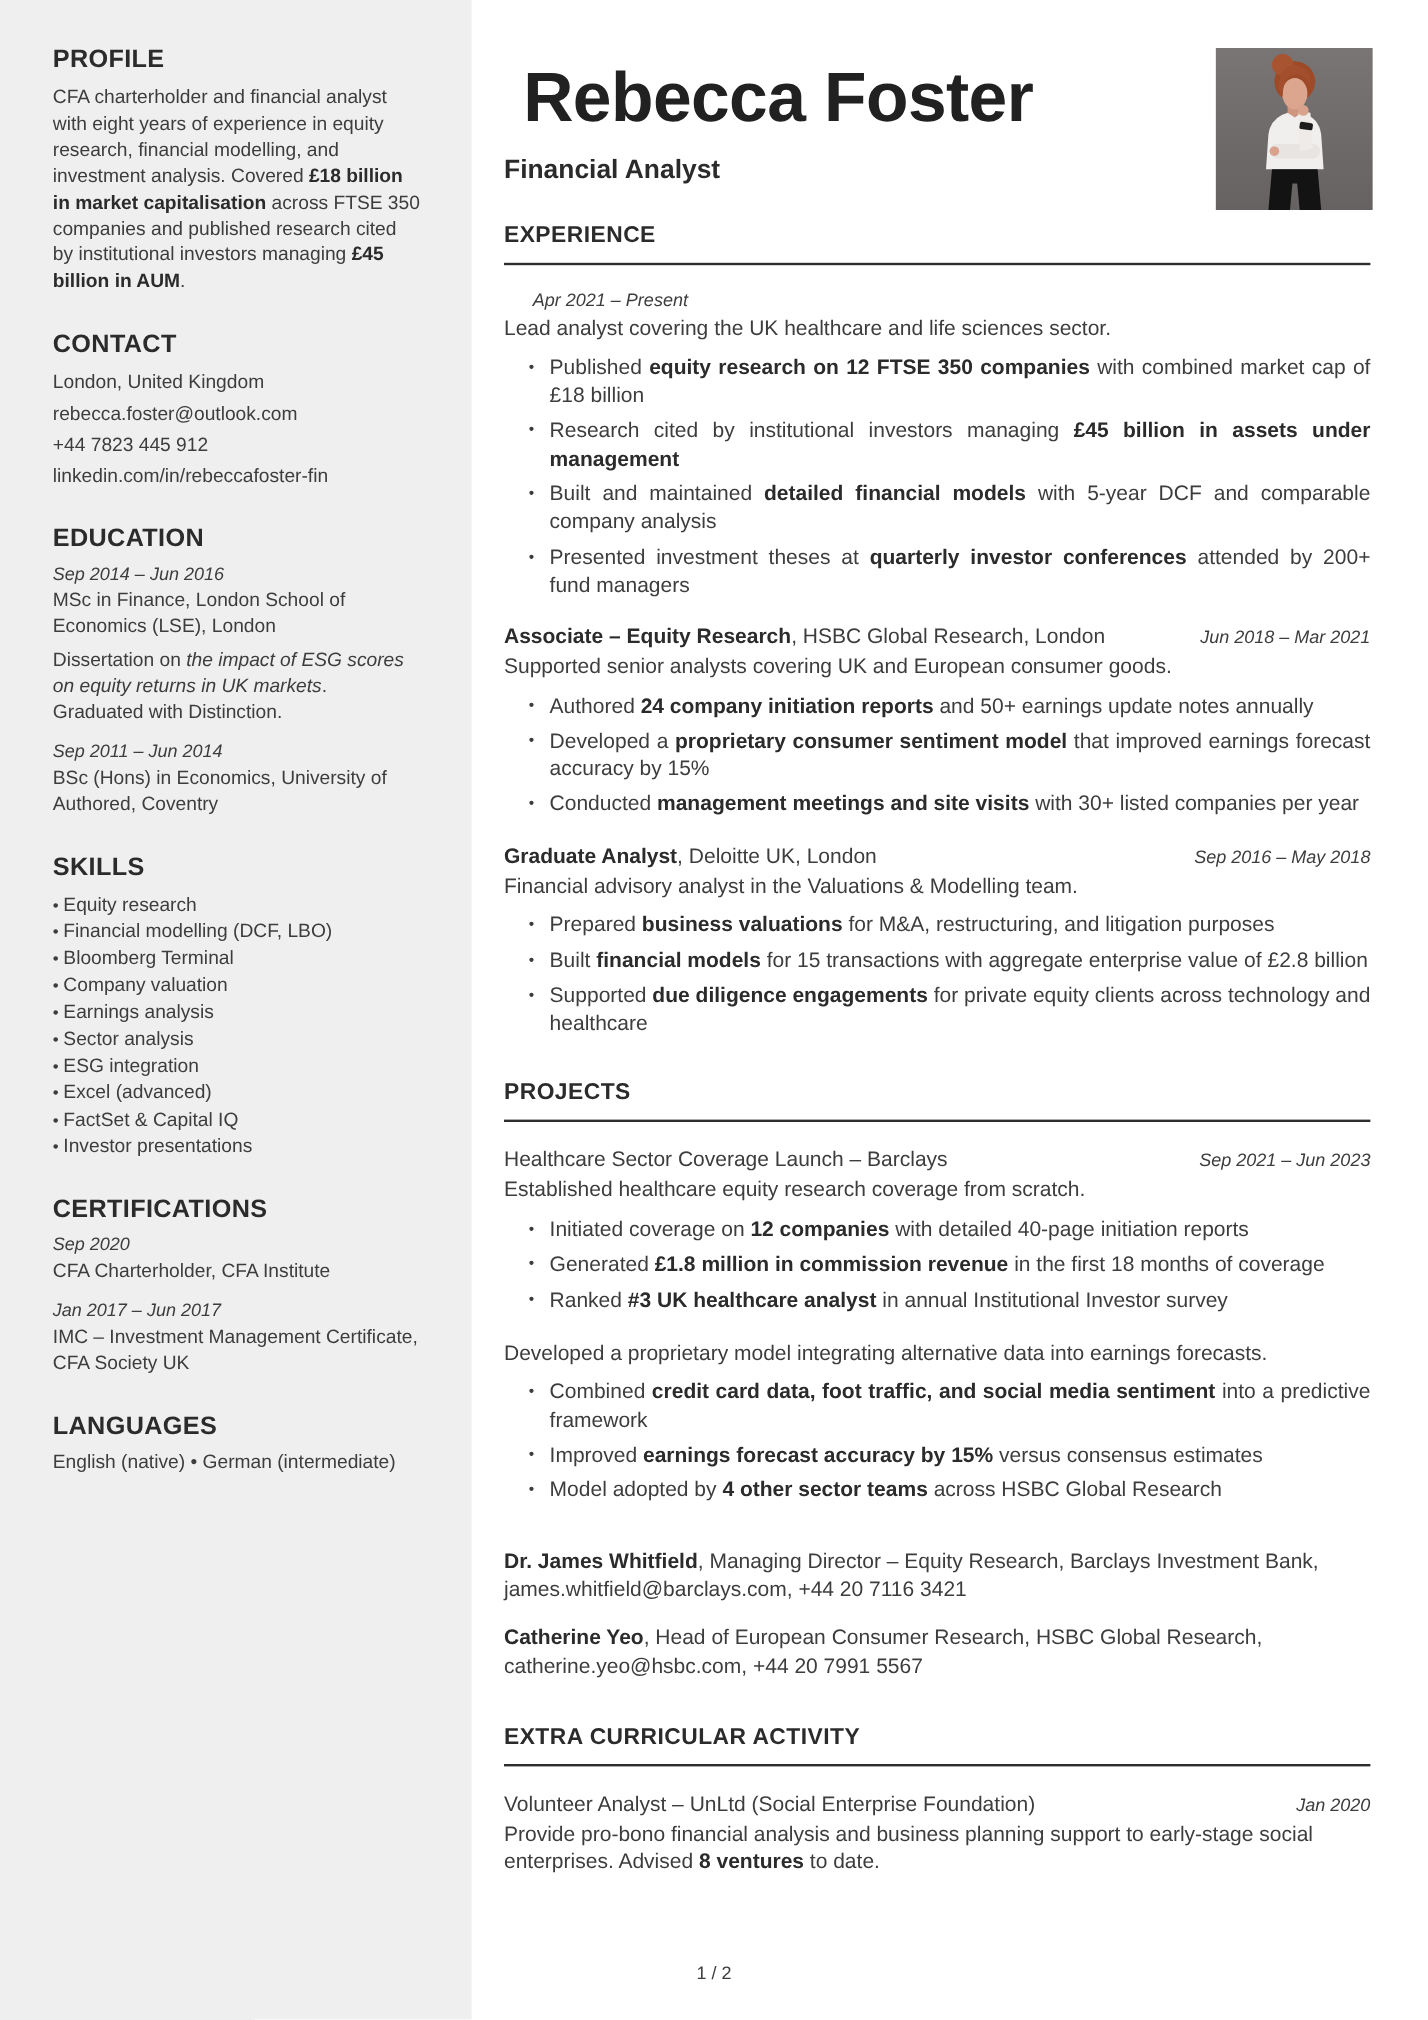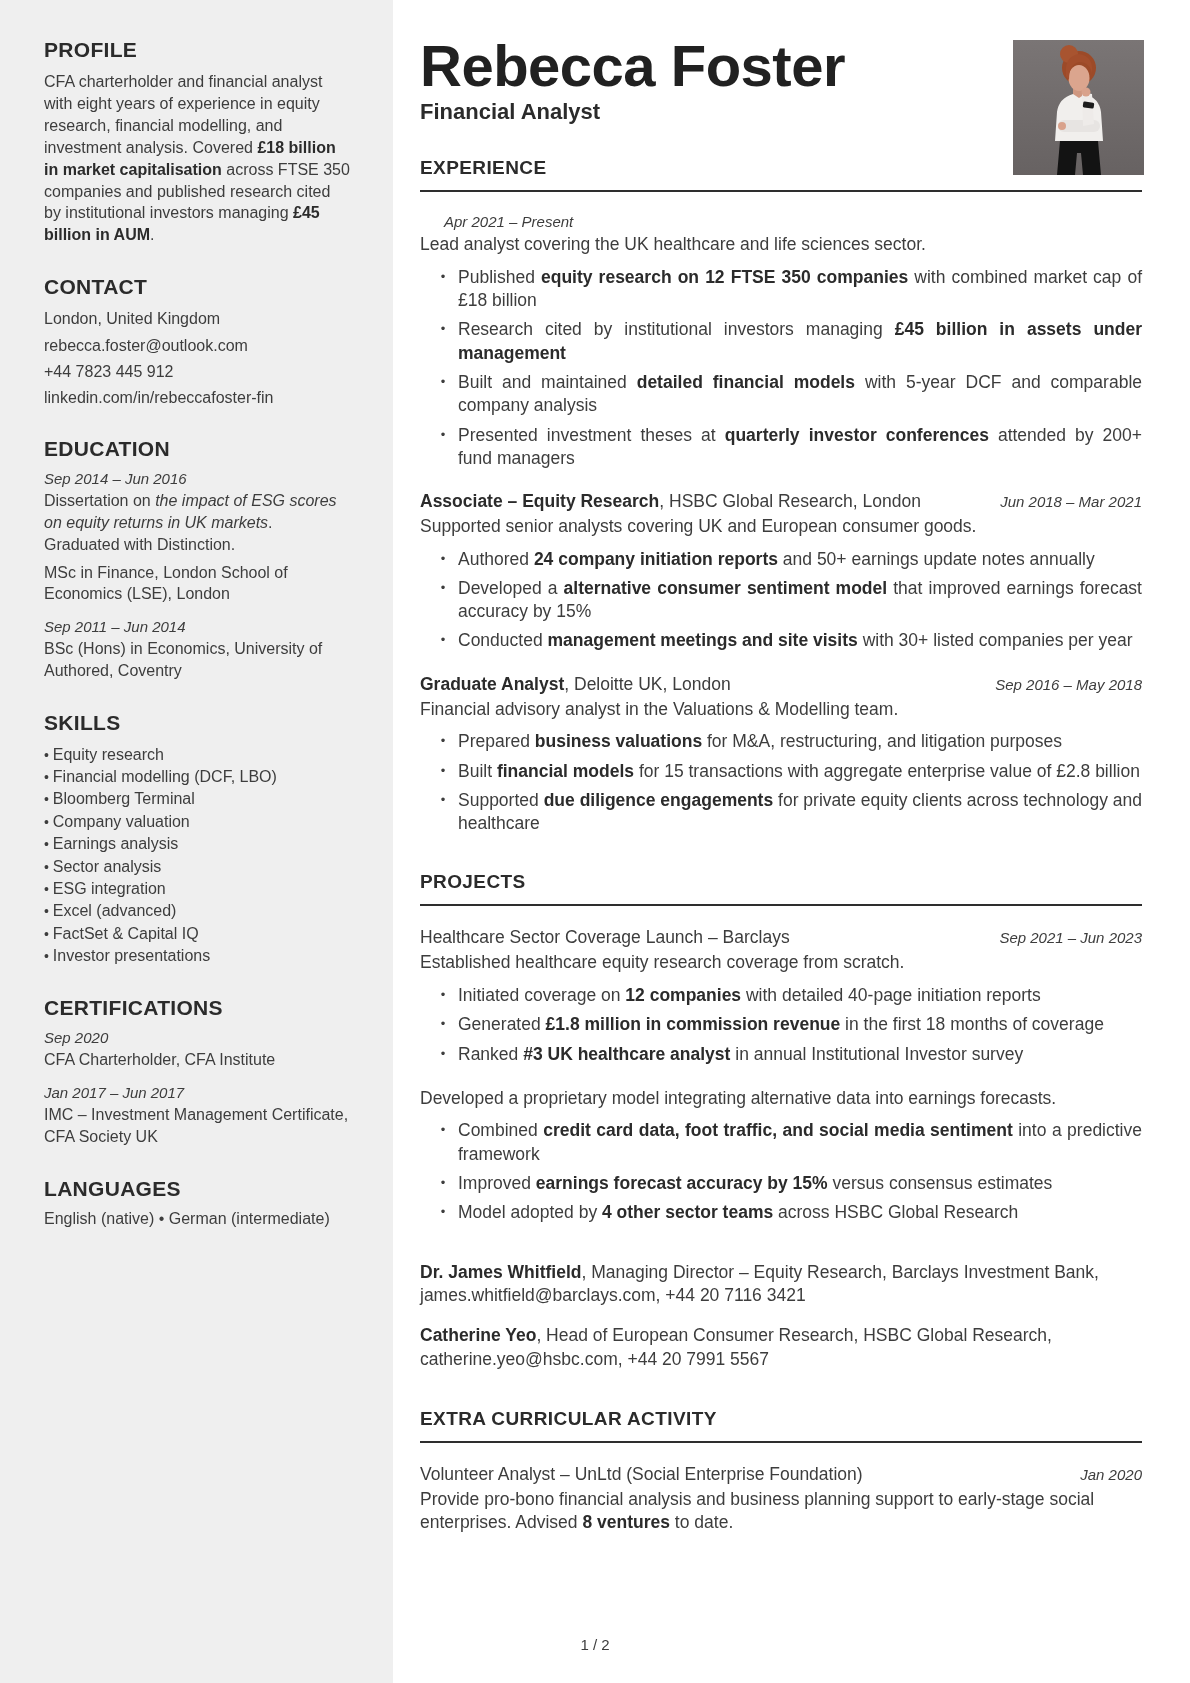--- a/index.html
+++ b/index.html
@@ -21,21 +21,21 @@
   .edu-entry .date{margin-bottom:3px;}
   .edu-entry p{margin:2px 0 6px 0;font-size:16px;line-height:1.36;}
   .skill-item{font-size:16px;line-height:1.4;}
   .skill-item::before{content:"•  ";font-size:14px;}
   .lang-line{font-size:16px;}
   .b{font-weight:700;color:#2b2b2b;}
   .i{font-style:italic;}
 
   
   .main{flex:1;position:relative;box-sizing:border-box;padding:36px 48px 0 27px;}
-  .name{font-size:58px;font-weight:800;color:#212121;margin:0;line-height:1.04;letter-spacing:-.5px;}
+  .name{font-size:58px;font-weight:800;color:#212121;margin:16px;line-height:1.04;letter-spacing:-.5px;}
   .role{font-size:22px;font-weight:700;color:#2b2b2b;margin-top:3px;}
   .photo{position:absolute;top:40px;right:46px;width:131px;height:135px;}
   .m-section{margin-top:36px;}
   .m-title{font-size:19px;font-weight:700;color:#2b2b2b;letter-spacing:.4px;border-bottom:2px solid #2e2e2e;padding-bottom:11px;margin:0;}
   .entry{margin-top:21px;}
   .entry-head{display:flex;justify-content:space-between;align-items:baseline;}
   .entry-title{font-size:17.5px;color:#3d3d3d;}
   .entry-date{font-style:italic;font-size:15px;color:#3d3d3d;white-space:nowrap;margin-left:24px;}
   .entry-summary{font-size:17.5px;line-height:1.35;margin-top:3px;}
   .bullets{margin-top:9px;}
@@ -69,22 +69,22 @@
     </section>
 
     <section class="sb-section">
       <h2 class="sb-title">EDUCATION</h2>
       <div>
 
       <div class="edu-entry">
             <div class="date">Sep 2014 – Jun 2016</div>
             <div>
 
-            <p><span>Dissertation on </span><span class="i">the impact of ESG scores on equity returns in UK markets</span><span>. Graduated with Distinction.</span></p>
-              <p><span>MSc in Finance, London School of Economics (LSE), London</span></p>
+            <p><span>MSc in Finance, London School of Economics (LSE), London</span></p>
+              <p><span>Dissertation on </span><span class="i">the impact of ESG scores on equity returns in UK markets</span><span>. Graduated with Distinction.</span></p>
             </div>
           </div>
           <div class="edu-entry">
             <div class="date">Sep 2011 – Jun 2014</div>
             <div>
 
             <p><span>BSc (Hons) in Economics, University of Authored, Coventry</span></p>
             </div>
           </div>
         </div>
@@ -209,21 +209,21 @@
             </div>
             <div class="entry-summary"><span>Supported senior analysts covering UK and European consumer goods.</span></div>
             <div class="bullets">
 
             <div class="bullet">
                   <span class="dot">•</span>
                   <span class="txt"><span>Authored </span><span class="b">24 company initiation reports</span><span> and 50+ earnings update notes annually</span></span>
                 </div>
               <div class="bullet">
                   <span class="dot">•</span>
-                  <span class="txt"><span>Developed a </span><span class="b">alternative consumer sentiment model</span><span> that improved earnings forecast accuracy by 15%</span></span>
+                  <span class="txt"><span>Developed a </span><span class="b">proprietary consumer sentiment model</span><span> that improved earnings forecast accuracy by 15%</span></span>
                 </div>
               <div class="bullet">
                   <span class="dot">•</span>
                   <span class="txt"><span>Conducted </span><span class="b">management meetings and site visits</span><span> with 30+ listed companies per year</span></span>
                 </div>
             </div>
           </div>
           <div class="entry">
             <div class="entry-head">
               <div class="entry-title"><span class="b">Graduate Analyst</span><span>, Deloitte UK, London</span></div>

